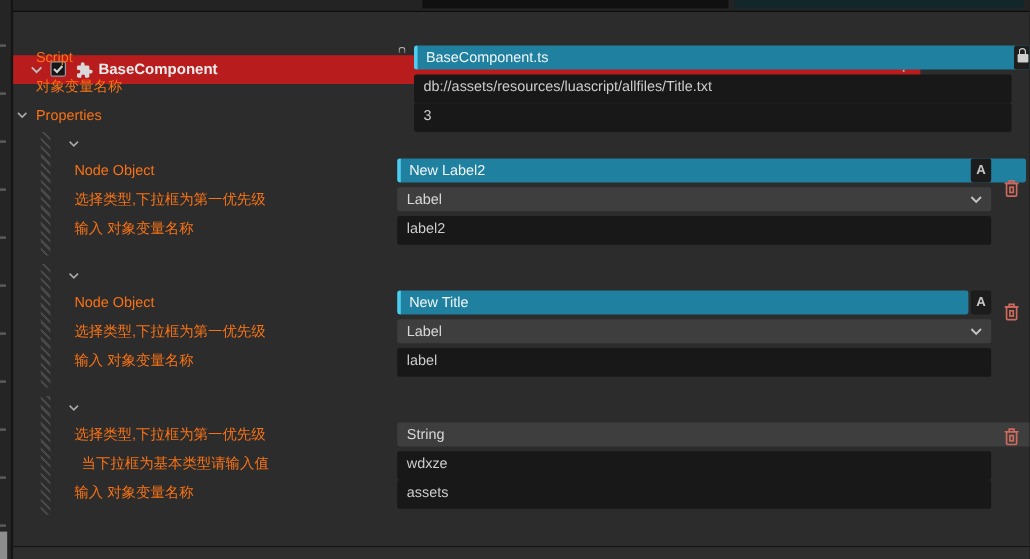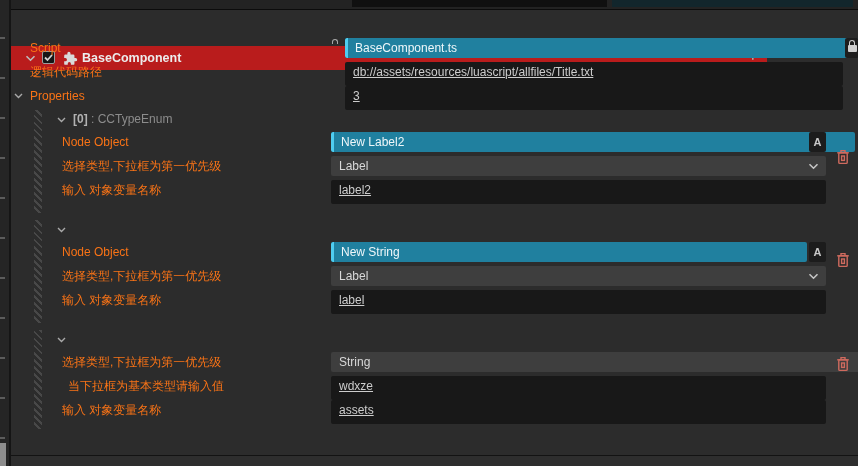--- a/index.html
+++ b/index.html
@@ -18,21 +18,21 @@
   
   .header{left:11px;top:10px;width:756px;height:24px;background:#b91c1c;margin-top:36px;}
   .title{position:absolute;left:71px;top:0;line-height:24px;font-weight:bold;font-size:12.5px;color:#ececec;white-space:nowrap;}
   .kebab{position:absolute;right:4px;top:0;line-height:24px;font-size:14px;color:#b3b3b3;padding:0 3px;cursor:pointer;}
   .chk{position:absolute;left:31px;top:5px;width:13px;height:13px;background:#161616;border:1px solid #9c9c9c;box-sizing:border-box;border-radius:2px;}
   
   .lbl{line-height:20px;white-space:nowrap;color:#f97316;}
   .glbl{line-height:18px;white-space:nowrap;color:#8c8c8c;}
   .glbl b{color:#b2b2b2;font-weight:bold;}
   
-  .inp{background:#181818;height:24px;line-height:20px;color:#cdcdcd;padding:0 8px;box-sizing:border-box;border-radius:2px;overflow:hidden;white-space:nowrap;text-decoration:underline;}
+  .inp{background:#181818;height:24px;line-height:20px;color:#cdcdcd;padding:0 8px;box-sizing:border-box;border-radius:2px;overflow:hidden;white-space:nowrap;}
   .dd{background:#3e3e3e;height:20px;line-height:20px;color:#d8d8d8;padding:0 22px 0 8px;box-sizing:border-box;border-radius:2px;overflow:hidden;white-space:nowrap;}
   .dd .chev{position:absolute;right:7px;top:7px;}
   .teal{background:#20809f;height:20px;line-height:20px;color:#eff7fa;padding:0 8px 0 10px;box-sizing:border-box;border-radius:2px;overflow:hidden;white-space:nowrap;}
   .teal .caret{position:absolute;left:0;top:0;width:3px;height:20px;background:#4fcdf0;border-radius:2px 0 0 2px;}
   .badge{background:#1c1c1c;height:20px;line-height:20px;text-align:center;color:#c9c9c9;font-weight:bold;font-size:11px;border-radius:2px;}
   
   .hatch{width:8px;background:repeating-linear-gradient(45deg,rgba(0,0,0,0) 0 3px,#4d4d4d 3px 5px);opacity:.85;}
   
   .lock{width:9px;height:7px;background:#a9a9a9;border-radius:1px;position:relative;}
   .lock::before{content:"";position:absolute;top:-5px;left:1.5px;width:4px;height:4px;border:1.5px solid #a9a9a9;border-bottom:none;border-radius:3px 3px 0 0;}
@@ -93,40 +93,39 @@
   <span class="abs lock" style="left:330px;top:44px"></span>
   <div class="abs teal" style="left:345px;top:38px;width:540px">
     <span class="caret"></span>
     <span>BaseComponent.ts</span>
   </div>
   <div class="abs lockbox" style="left:845px;top:38px">
     <span class="lock"></span>
   </div>
 
   
-  <span class="abs lbl" style="left:30px;top:62px">逻辑代码路径</span>
+  <span class="abs lbl" style="left:30px;top:62px">对象变量名称</span>
   <div class="abs inp" style="left:345px;top:62px;width:498px">
     <span>db://assets/resources/luascript/allfiles/Title.txt</span>
   </div>
 
   
   <svg class="abs" style="left:14px;top:93px" width="9" height="6">
       <path d="M1 1 L4.5 4.5 L8 1" fill="none" stroke="#a9a9a9" stroke-width="1.4"></path>
     </svg>
   <span class="abs lbl" style="left:30px;top:86px">Properties</span>
   <div class="abs inp" style="left:345px;top:86px;width:498px">
     <span>3</span>
   </div>
 
   
   <div class="abs hatch" style="left:34px;top:110px;height:103px"></div>
   <svg class="abs" style="left:57px;top:117px" width="9" height="6">
       <path d="M1 1 L4.5 4.5 L8 1" fill="none" stroke="#a9a9a9" stroke-width="1.4"></path>
     </svg>
-  <span class="abs glbl" style="left:73px;top:110px"><b>[0]</b> <span>: CCTypeEnum</span></span>
 
   <span class="abs lbl" style="left:62px;top:132px">Node Object</span>
   <div class="abs teal" style="left:331px;top:132px;width:524px">
     <span class="caret"></span>
     <span>New Label2</span>
   </div>
   <div class="abs badge" style="left:809px;top:132px;width:17px">A</div>
   <svg class="abs" style="left:836px;top:149px" width="14" height="16" viewBox="0 0 14 16">
     <g fill="none" stroke="#cf6a5e" stroke-width="1.4">
       <path d="M5 3.2 V1.6 h4 v1.6"></path>
@@ -151,21 +150,21 @@
 
   
   <div class="abs hatch" style="left:34px;top:220px;height:103px"></div>
   <svg class="abs" style="left:57px;top:227px" width="9" height="6">
       <path d="M1 1 L4.5 4.5 L8 1" fill="none" stroke="#a9a9a9" stroke-width="1.4"></path>
     </svg>
 
   <span class="abs lbl" style="left:62px;top:242px">Node Object</span>
   <div class="abs teal" style="left:331px;top:242px;width:476px">
     <span class="caret"></span>
-    <span>New String</span>
+    <span>New Title</span>
   </div>
   <div class="abs badge" style="left:809px;top:242px;width:17px">A</div>
   <svg class="abs" style="left:836px;top:252px" width="14" height="16" viewBox="0 0 14 16">
     <g fill="none" stroke="#cf6a5e" stroke-width="1.4">
       <path d="M5 3.2 V1.6 h4 v1.6"></path>
         <line x1="1.2" y1="3.8" x2="12.8" y2="3.8"></line>
       <rect x="2.8" y="3.8" width="8.4" height="10.6" rx="1"></rect>
       <rect x="5.6" y="7" width="2.8" height="4.4"></rect>
     </g>
   </svg>

